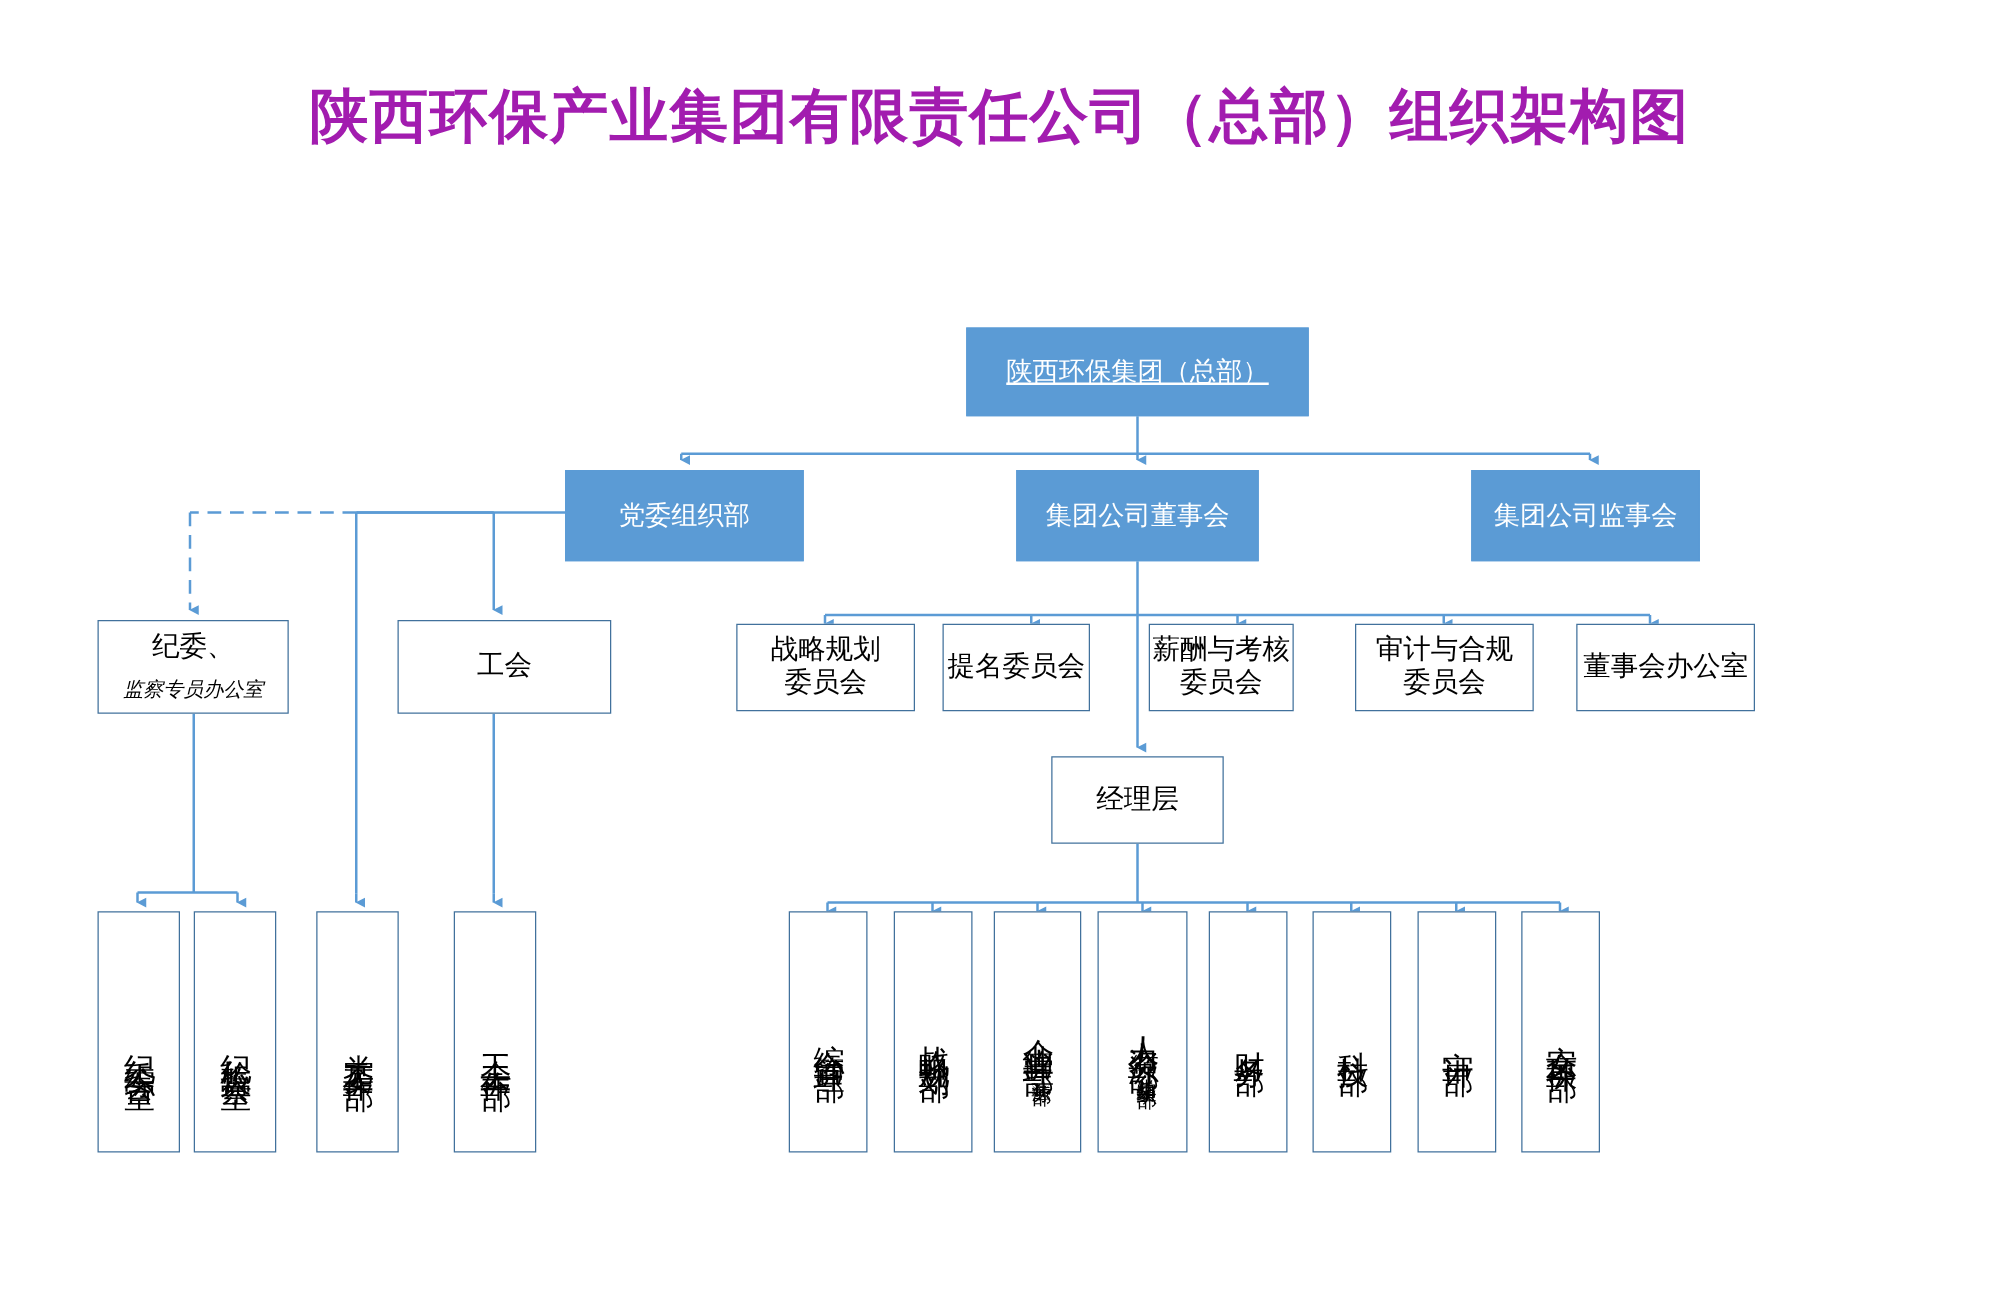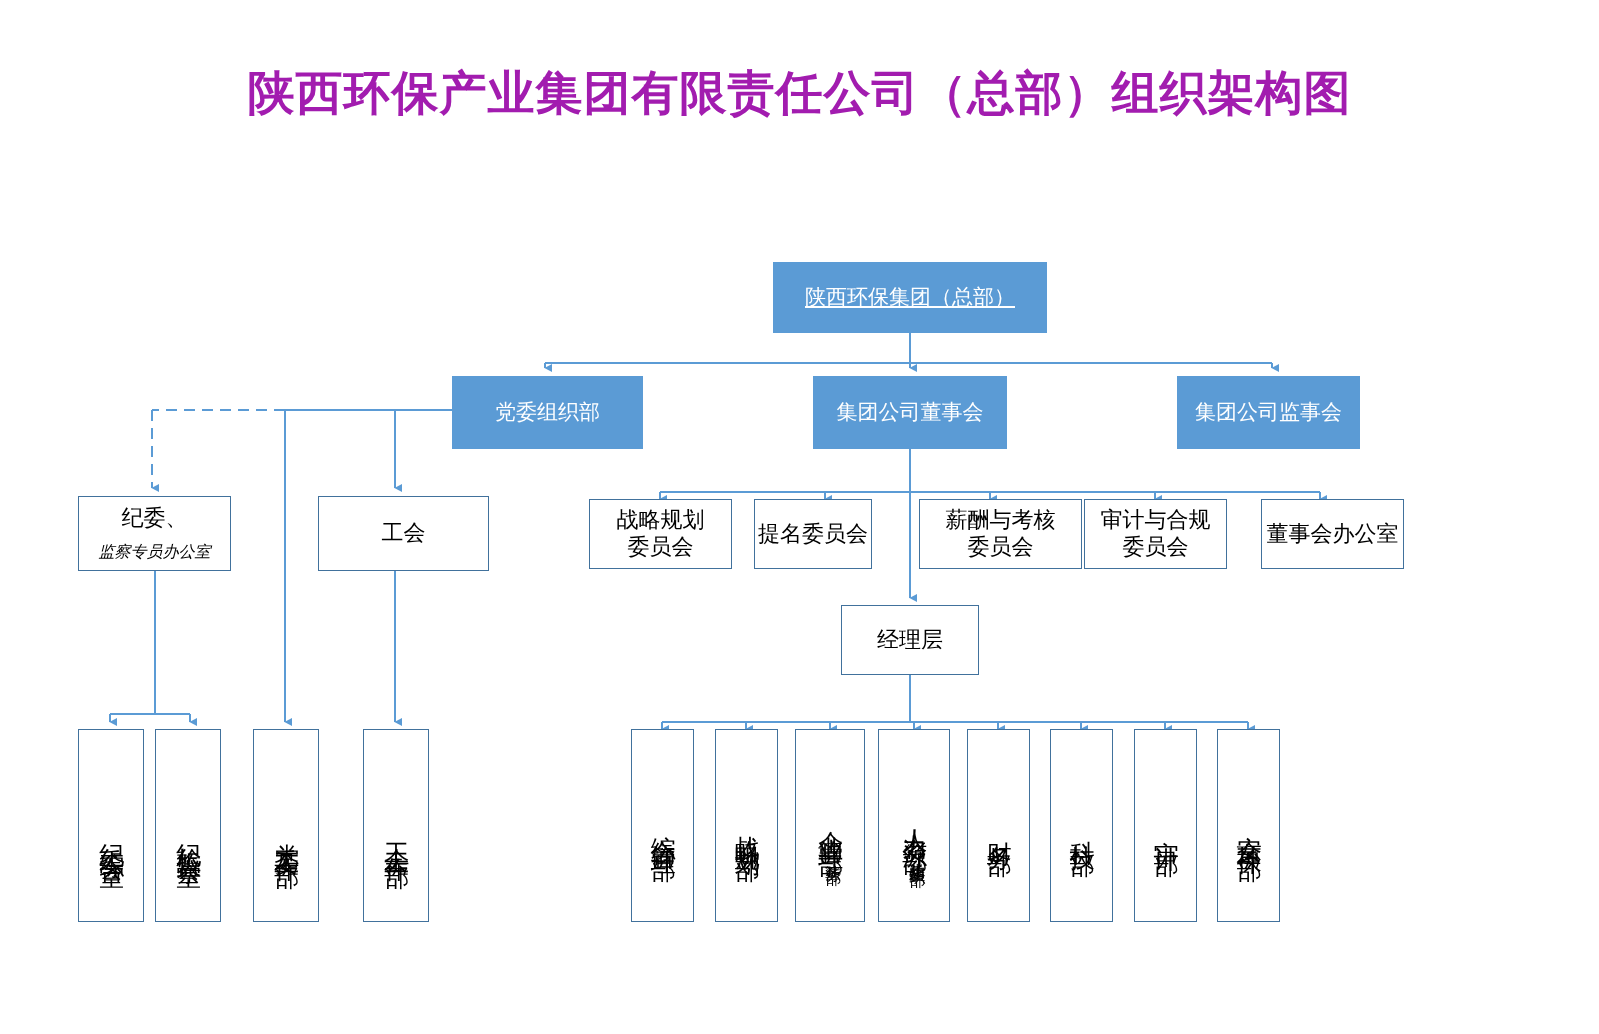--- a/index.html
+++ b/index.html
@@ -159,21 +159,21 @@
     <span class="two-line">
       <span class="line-main">战略规划</span>
       <span class="line-main">委员会</span>
     </span>
   </div>
   <div class="node outline" style="left:754px;top:499px;width:118px;height:70px;">
     <span class="two-line">
       <span class="line-main">提名委员会</span>
     </span>
   </div>
-  <div class="node outline" style="left:919px;top:499px;width:163px;height:70px;">
+  <div class="node outline" style="left:919px;top:499px;width:116px;height:70px;">
     <span class="two-line">
       <span class="line-main">薪酬与考核</span>
       <span class="line-main">委员会</span>
     </span>
   </div>
   <div class="node outline" style="left:1084px;top:499px;width:143px;height:70px;">
     <span class="two-line">
       <span class="line-main">审计与合规</span>
       <span class="line-main">委员会</span>
     </span>

